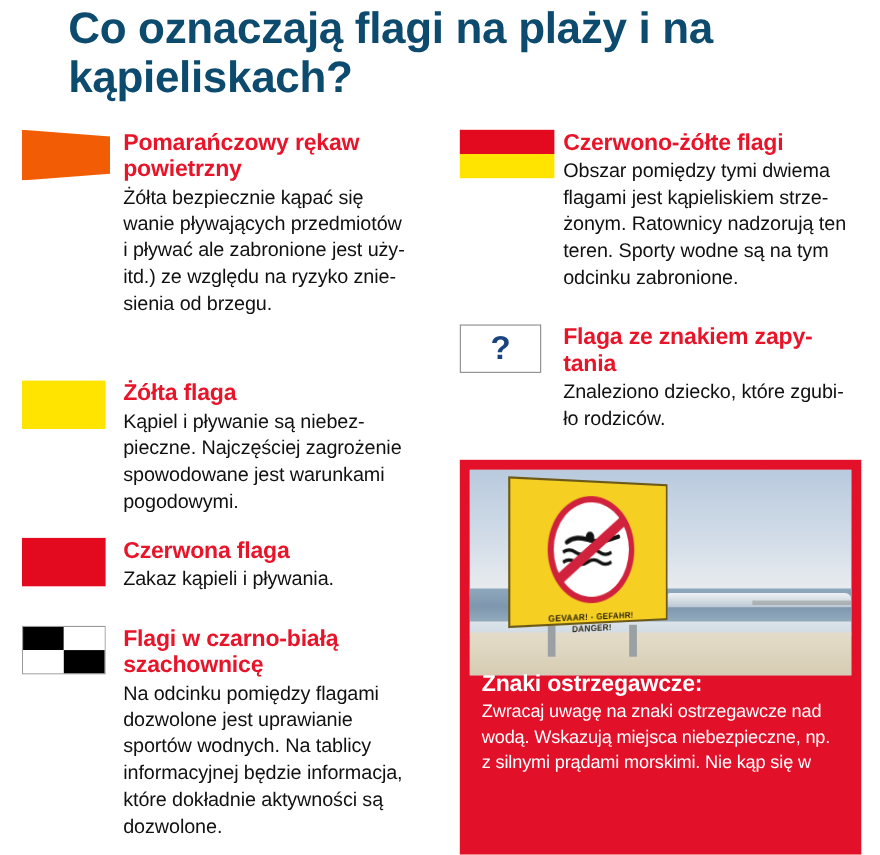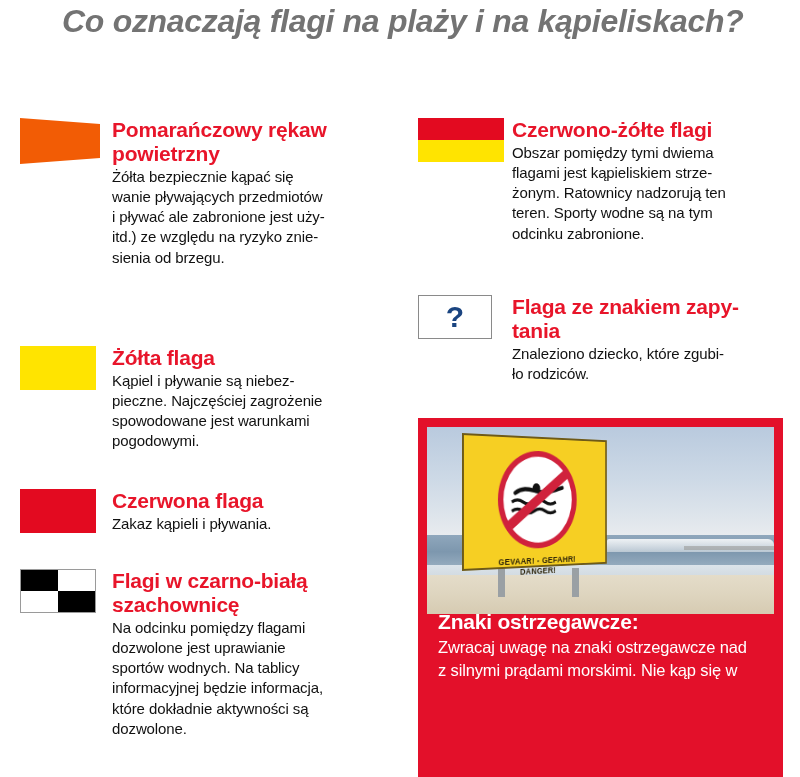--- a/index.html
+++ b/index.html
@@ -15,26 +15,25 @@
     overflow: hidden;
     color: #111111;
   }
 
   
   .title {
     position: absolute;
     left: 62px;
     top: 4px;
     width: 720px;
-    color: #737373;
-    font-size: 32px;
+    color: #0c4a6e;
+    font-size: 40px;
     font-weight: bold;
     line-height: 1.12;
     letter-spacing: -0.3px;
-    font-style: italic;
   }
 
   
   .col-left {
     position: absolute;
     left: 0;
     top: 112px;
     width: 400px;
     height: 665px;
   }
@@ -74,21 +73,21 @@
   .heading {
     color: #e8152a;
     font-size: 21px;
     font-weight: bold;
     line-height: 1.14;
     margin: 0 0 1px 0;
     letter-spacing: -0.2px;
   }
   .body-text {
     color: #111111;
-    font-size: 15px;
+    font-size: 18px;
     line-height: 1.345;
     margin: 0;
     letter-spacing: -0.1px;
   }
   .body-text .ln { display: block; white-space: pre; }
 
   
   .flag-windsock {
     width: 80px;
     height: 46px;
@@ -414,17 +413,18 @@
           <div>DANGER!</div>
         </div>
       </div>
     </div>
   </div>
 
   <div class="panel-caption">
     <h3>Znaki ostrzegawcze:</h3>
     <p>
       <span class="ln">Zwracaj uwagę na znaki ostrzegawcze nad</span>
+      <span class="ln">wodą. Wskazują miejsca niebezpieczne, np.</span>
       <span class="ln">z silnymi prądami morskimi. Nie kąp się w</span>
     </p>
   </div>
 
 </div>
 
 </body></html>

